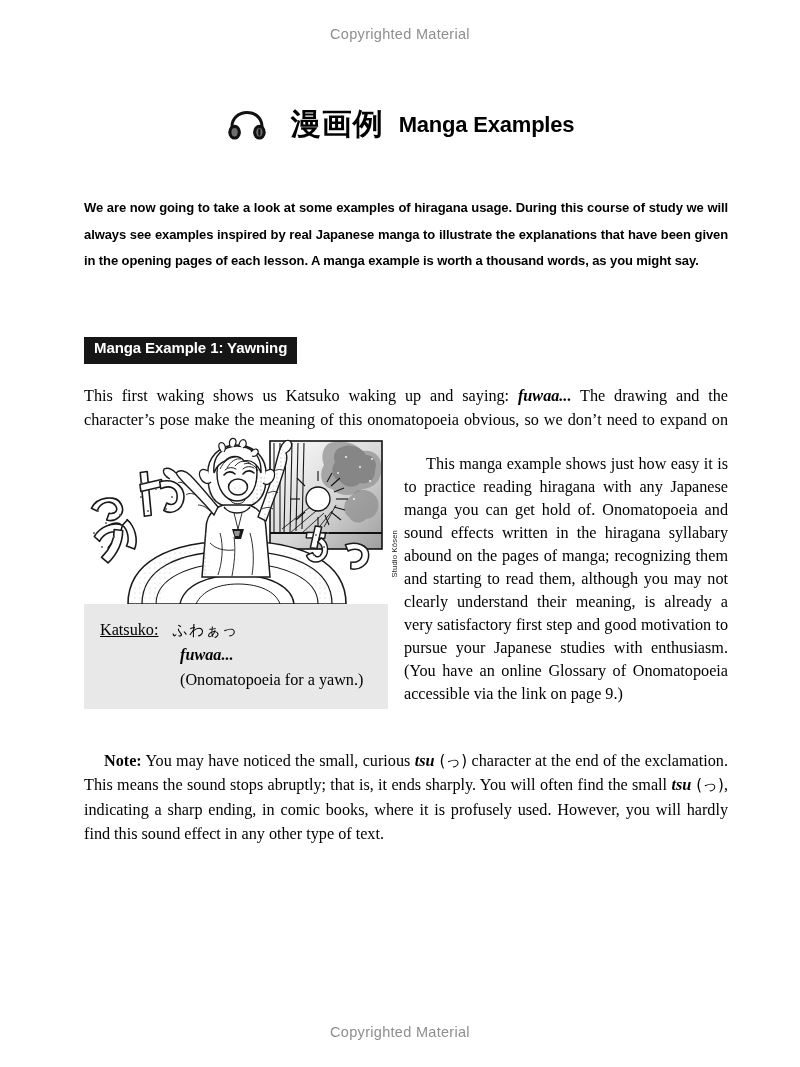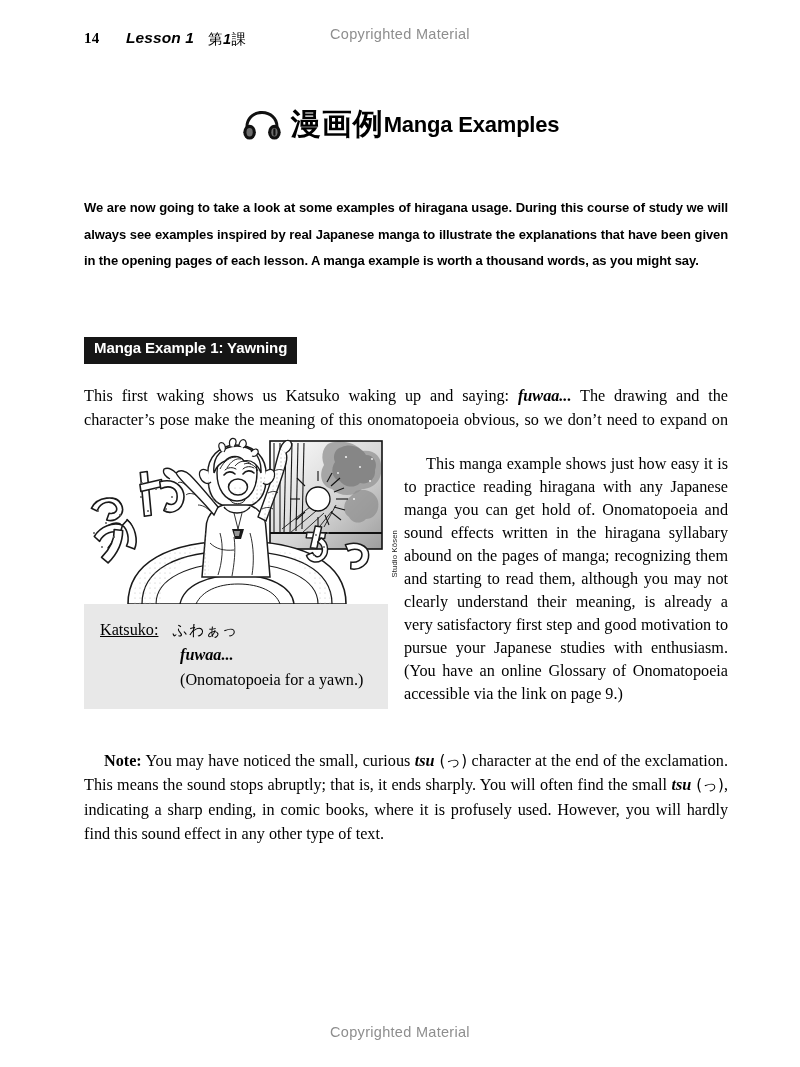--- a/index.html
+++ b/index.html
@@ -87,21 +87,21 @@
 
   
   .section-heading {
     position: absolute;
     top: 108px;
     left: 0;
     right: 0;
     display: flex;
     align-items: center;
     justify-content: center;
-    gap: 0;
+    gap: 15px;
   }
   .hp-icon { display: block; width: 42px; height: 34px; }
   .heading-jp {
     font-family: "DejaVu Sans", sans-serif;
     font-weight: 700;
     font-size: 30px;
     letter-spacing: 1px;
     margin-left: 8px;
     line-height: 1;
     padding-bottom: 2px;
@@ -229,25 +229,20 @@
     font-size: 15px;
   }
   b.note-lead { font-weight: 700; }
   i.it { font-style: italic; font-weight: 700; }
 </style>
 </head>
 <body>
 
 <div class="page">
 
-  <div class="running-head">
-    <span class="folio">14</span>
-    <span class="head-lesson">Lesson 1</span>
-    <span class="head-jp"><span>第</span><i>1</i><span>課</span></span>
-  </div>
 
   <div class="watermark-top">Copyrighted Material</div>
 
   <div class="section-heading">
     <span>
       <svg class="hp-icon" viewBox="0 0 42 34" xmlns="http://www.w3.org/2000/svg">
         <path d="M21 3 C11.5 3 4.5 9.5 4.5 18.5 L4.5 22 L7.5 22 L7.5 18.5 C7.5 11.2 13.6 6 21 6 C28.4 6 34.5 11.2 34.5 18.5 L34.5 22 L37.5 22 L37.5 18.5 C37.5 9.5 30.5 3 21 3 Z" fill="#111"></path>
         <ellipse cx="8.6" cy="24.2" rx="6.3" ry="7.4" fill="#111"></ellipse>
         <ellipse cx="8.6" cy="24.2" rx="3.1" ry="4.2" fill="#6d6d6d"></ellipse>
         <ellipse cx="33.4" cy="24.2" rx="6.3" ry="7.4" fill="#111"></ellipse>

